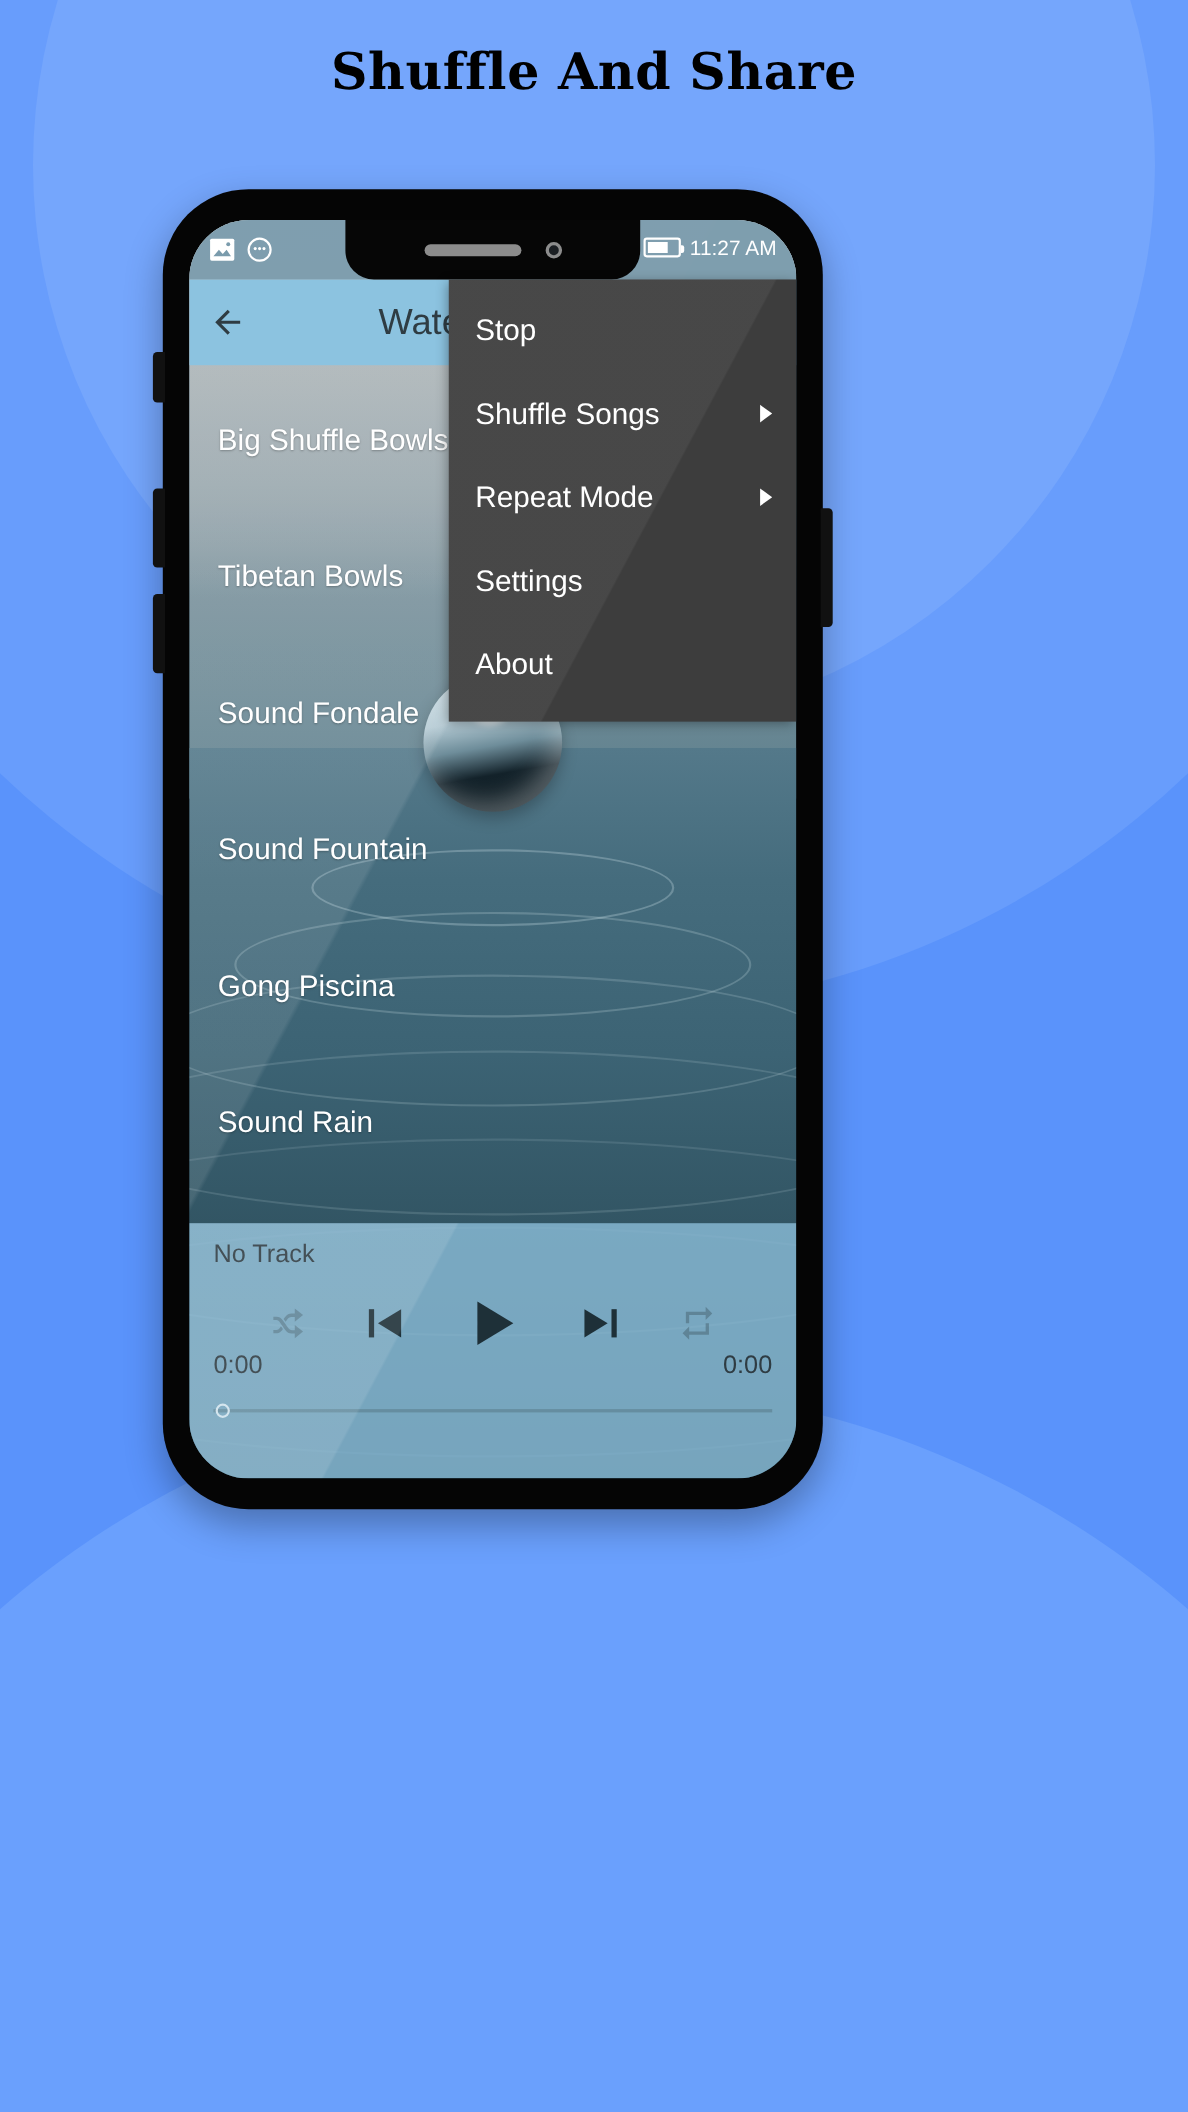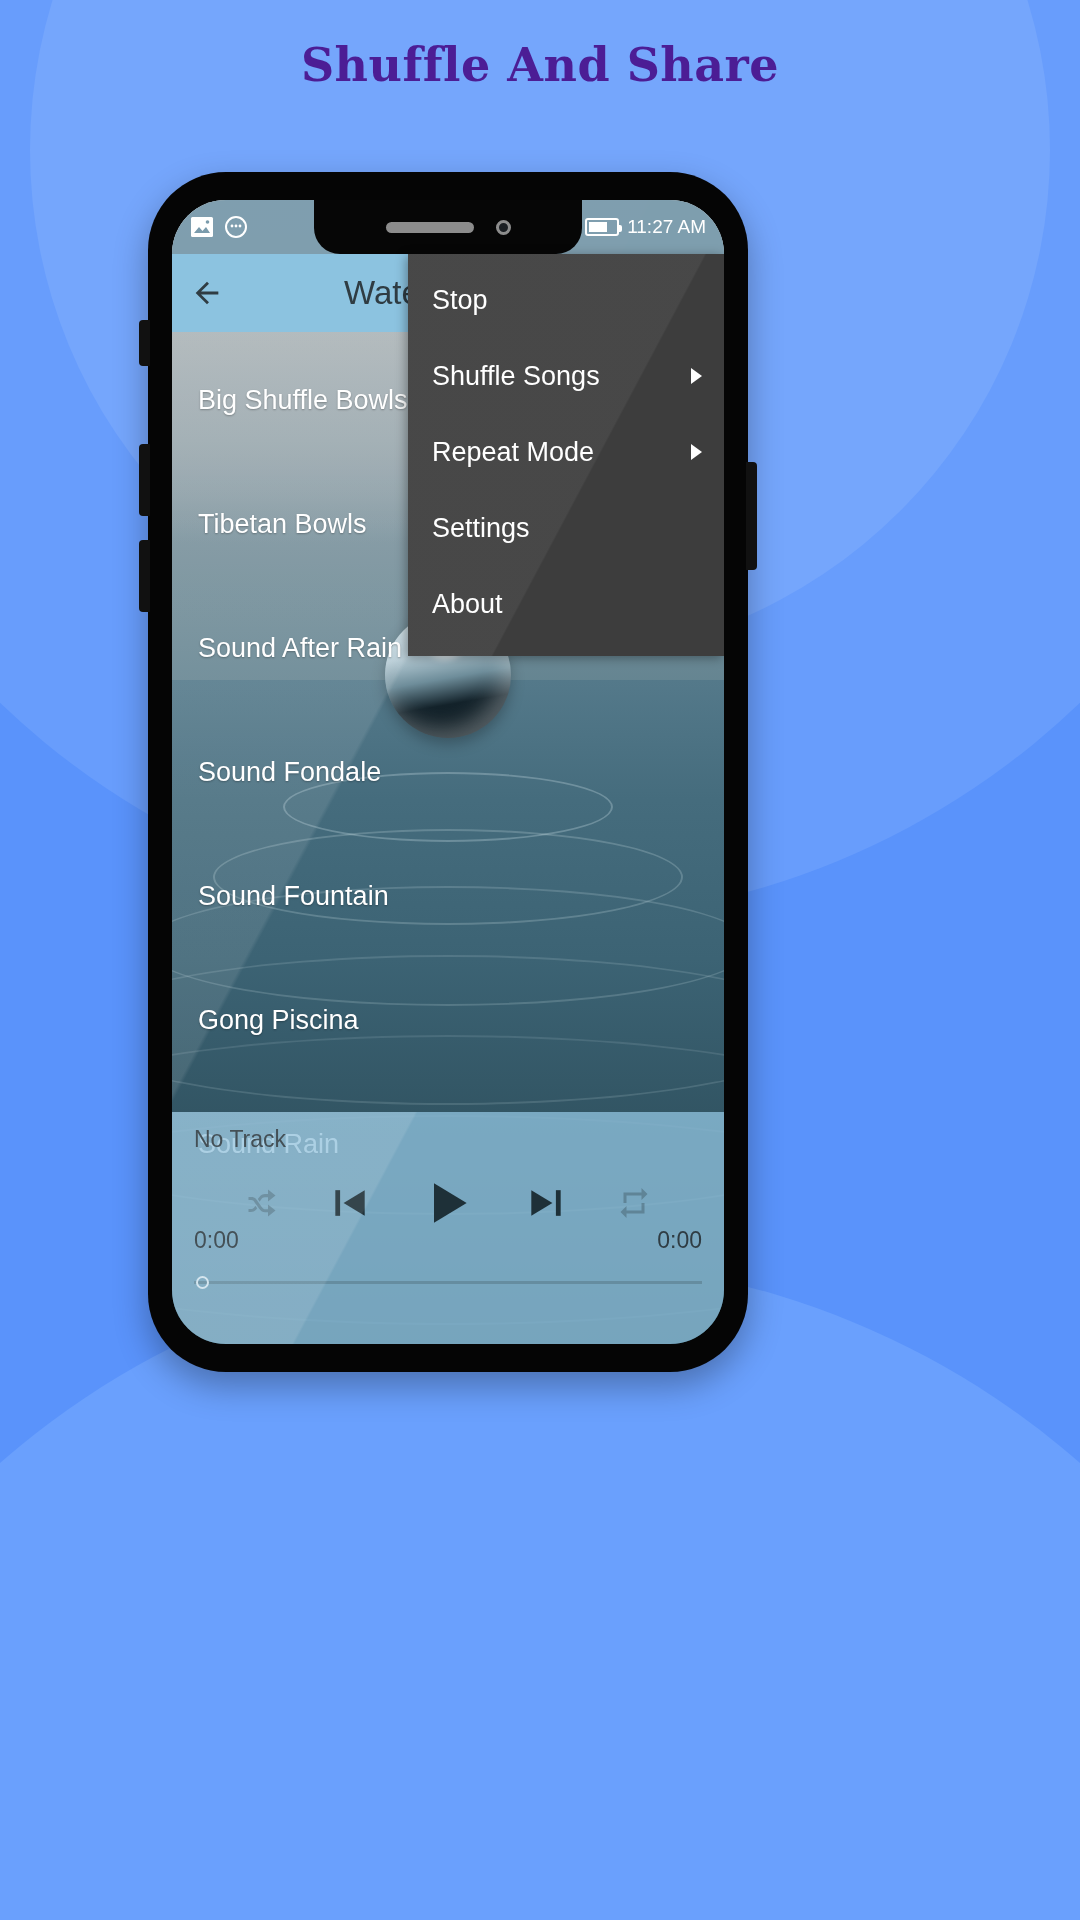--- a/index.html
+++ b/index.html
@@ -29,21 +29,21 @@
   }
 
   
   .page-title {
     position:absolute; top:38px; left:0; width:100%;
     text-align:center; z-index:5;
     font-family:"DejaVu Serif", serif;
     font-weight:bold;
     font-size:46px;
     letter-spacing:0.5px;
-    color:#4c1d95;
+    color:#000000;
   }
 
   
   .phone {
     position:absolute; z-index:4;
     left:148px; top:172px;
     width:600px; height:1200px;
     background:#050505;
     border-radius:78px;
     box-shadow:0 14px 34px rgba(0,0,0,0.30);
@@ -134,21 +134,21 @@
   
   .statusbar {
     position:absolute; top:0; left:0; right:0; height:54px;
     z-index:30;
     display:flex; align-items:center;
     padding:0 18px;
     background:rgba(122,155,172,0.92);
     color:#ffffff;
   }
   .sb-left { display:flex; align-items:center; gap:10px; }
-  .sb-right { margin-left:auto; display:flex; align-items:center; gap:8px; font-size:19px; }
+  .sb-right { margin-left:auto; display:flex; gap:8px; font-size:19px; }
   .sb-pct { font-size:18px; }
   .battery {
     width:34px; height:18px; border:2px solid #fff; border-radius:3px;
     position:relative; display:inline-block;
   }
   .battery::after {
     content:""; position:absolute; right:-5px; top:5px;
     width:3px; height:7px; background:#fff; border-radius:0 2px 2px 0;
   }
   .battery i { position:absolute; left:2px; top:2px; bottom:2px; width:60%; background:#fff; display:block; }
@@ -289,23 +289,20 @@
       </div>
 
       <div class="song-list">
         <div class="song-item">
           <span>Big Shuffle Bowls</span>
         </div>
         <div class="song-item">
           <span>Tibetan Bowls</span>
         </div>
         <div class="song-item">
-          <span>Sound After Rain</span>
-        </div>
-        <div class="song-item">
           <span>Sound Fondale</span>
         </div>
         <div class="song-item">
           <span>Sound Fountain</span>
         </div>
         <div class="song-item">
           <span>Gong Piscina</span>
         </div>
         <div class="song-item">
           <span>Sound Rain</span>

